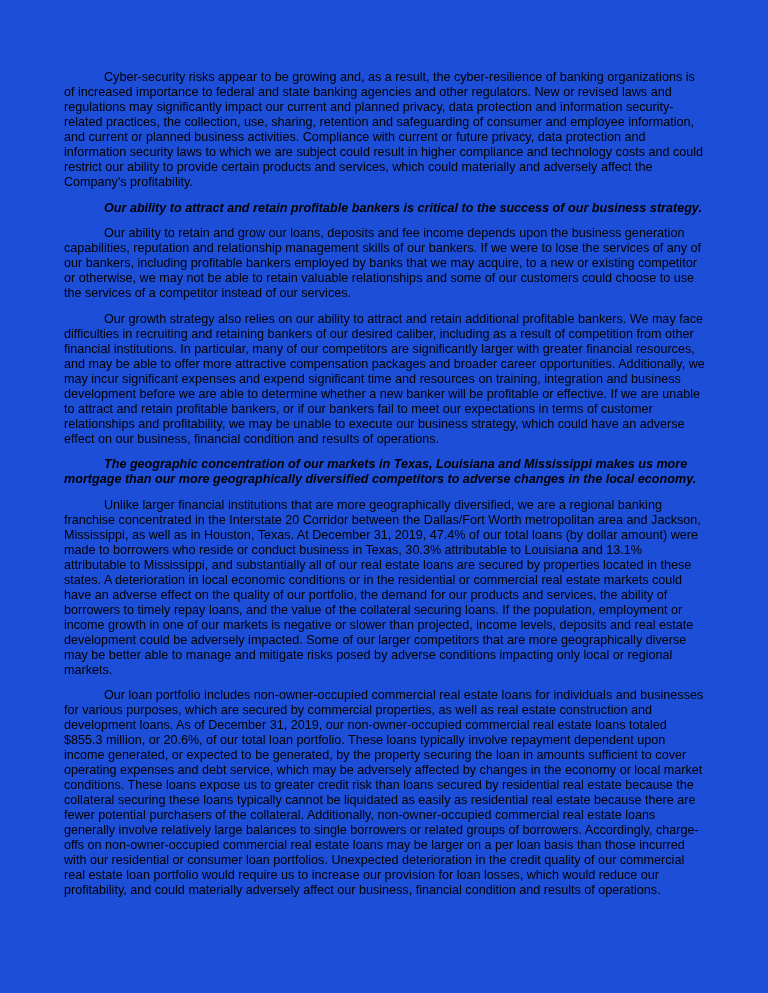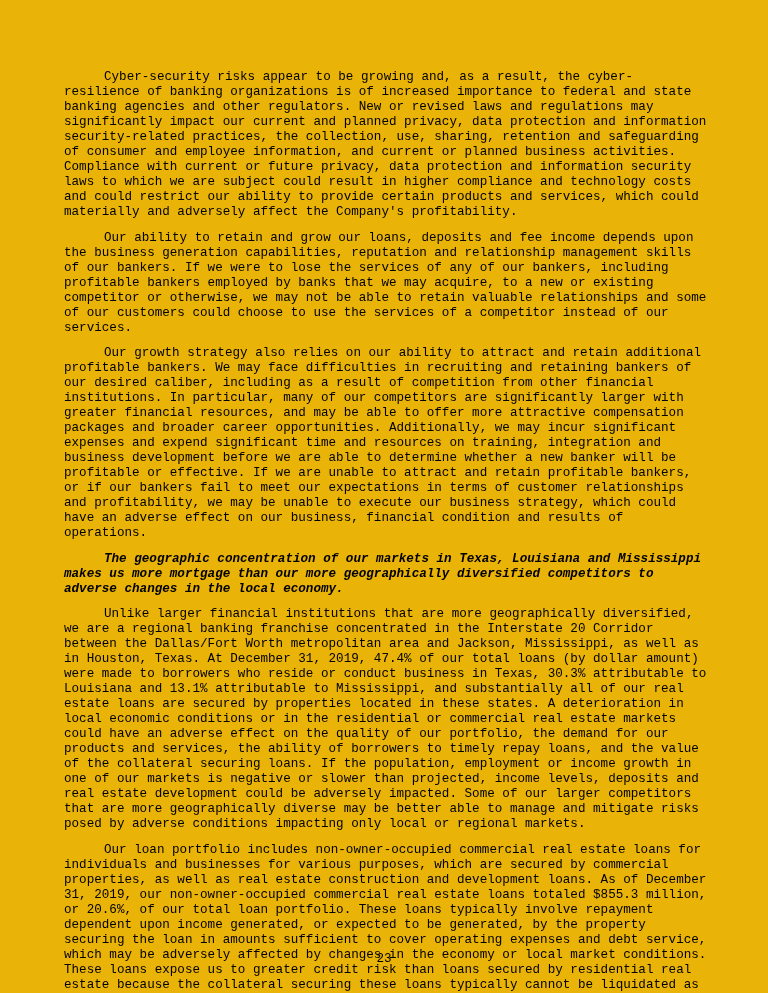--- a/index.html
+++ b/index.html
@@ -4,23 +4,23 @@
 <style>
   html, body {
     margin: 0;
     padding: 0;
     background: #ffffff;
   }
   .page {
     position: relative;
     width: 768px;
     height: 993px;
-    background: #eab308;
+    background: #1d4ed8;
     color: #000000;
-    font-family: Liberation Mono, monospace;
+    font-family: Liberation Sans, sans-serif;
     font-size: 12.6px;
     line-height: 15px;
     overflow: hidden;
   }
   .content {
     padding: 70px 61px 0 64px;
     text-align: left;
   }
   .para {
     margin: 0 0 10.5px 0;
@@ -40,20 +40,20 @@
     text-align: center;
     font-size: 12.6px;
   }
 </style>
 </head>
 <body>
 
 <div class="page">
   <div class="content">
     <p class="para">Cyber-security risks appear to be growing and, as a result, the cyber-resilience of banking organizations is of increased importance to federal and state banking agencies and other regulators. New or revised laws and regulations may significantly impact our current and planned privacy, data protection and information security-related practices, the collection, use, sharing, retention and safeguarding of consumer and employee information, and current or planned business activities. Compliance with current or future privacy, data protection and information security laws to which we are subject could result in higher compliance and technology costs and could restrict our ability to provide certain products and services, which could materially and adversely affect the Company's profitability.</p>
+    <p class="heading">Our ability to attract and retain profitable bankers is critical to the success of our business strategy.</p>
     <p class="para">Our ability to retain and grow our loans, deposits and fee income depends upon the business generation capabilities, reputation and relationship management skills of our bankers. If we were to lose the services of any of our bankers, including profitable bankers employed by banks that we may acquire, to a new or existing competitor or otherwise, we may not be able to retain valuable relationships and some of our customers could choose to use the services of a competitor instead of our services.</p>
     <p class="para">Our growth strategy also relies on our ability to attract and retain additional profitable bankers. We may face difficulties in recruiting and retaining bankers of our desired caliber, including as a result of competition from other financial institutions. In particular, many of our competitors are significantly larger with greater financial resources, and may be able to offer more attractive compensation packages and broader career opportunities. Additionally, we may incur significant expenses and expend significant time and resources on training, integration and business development before we are able to determine whether a new banker will be profitable or effective. If we are unable to attract and retain profitable bankers, or if our bankers fail to meet our expectations in terms of customer relationships and profitability, we may be unable to execute our business strategy, which could have an adverse effect on our business, financial condition and results of operations.</p>
     <p class="heading">The geographic concentration of our markets in Texas, Louisiana and Mississippi makes us more mortgage than our more geographically diversified competitors to adverse changes in the local economy.</p>
     <p class="para">Unlike larger financial institutions that are more geographically diversified, we are a regional banking franchise concentrated in the Interstate 20 Corridor between the Dallas/Fort Worth metropolitan area and Jackson, Mississippi, as well as in Houston, Texas. At December 31, 2019, 47.4% of our total loans (by dollar amount) were made to borrowers who reside or conduct business in Texas, 30.3% attributable to Louisiana and 13.1% attributable to Mississippi, and substantially all of our real estate loans are secured by properties located in these states. A deterioration in local economic conditions or in the residential or commercial real estate markets could have an adverse effect on the quality of our portfolio, the demand for our products and services, the ability of borrowers to timely repay loans, and the value of the collateral securing loans. If the population, employment or income growth in one of our markets is negative or slower than projected, income levels, deposits and real estate development could be adversely impacted. Some of our larger competitors that are more geographically diverse may be better able to manage and mitigate risks posed by adverse conditions impacting only local or regional markets.</p>
     <p class="para">Our loan portfolio includes non-owner-occupied commercial real estate loans for individuals and businesses for various purposes, which are secured by commercial properties, as well as real estate construction and development loans. As of December 31, 2019, our non-owner-occupied commercial real estate loans totaled $855.3 million, or 20.6%, of our total loan portfolio. These loans typically involve repayment dependent upon income generated, or expected to be generated, by the property securing the loan in amounts sufficient to cover operating expenses and debt service, which may be adversely affected by changes in the economy or local market conditions. These loans expose us to greater credit risk than loans secured by residential real estate because the collateral securing these loans typically cannot be liquidated as easily as residential real estate because there are fewer potential purchasers of the collateral. Additionally, non-owner-occupied commercial real estate loans generally involve relatively large balances to single borrowers or related groups of borrowers. Accordingly, charge-offs on non-owner-occupied commercial real estate loans may be larger on a per loan basis than those incurred with our residential or consumer loan portfolios. Unexpected deterioration in the credit quality of our commercial real estate loan portfolio would require us to increase our provision for loan losses, which would reduce our profitability, and could materially adversely affect our business, financial condition and results of operations.</p>
   </div>
-  <div class="footer">23</div>
 </div>
 
 </body></html>

